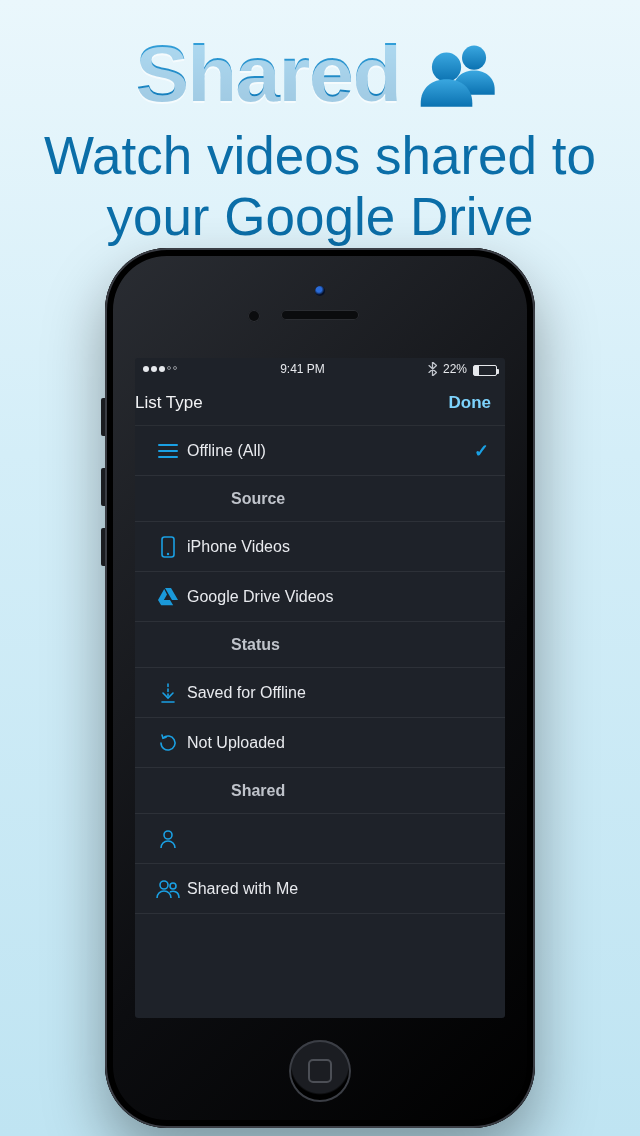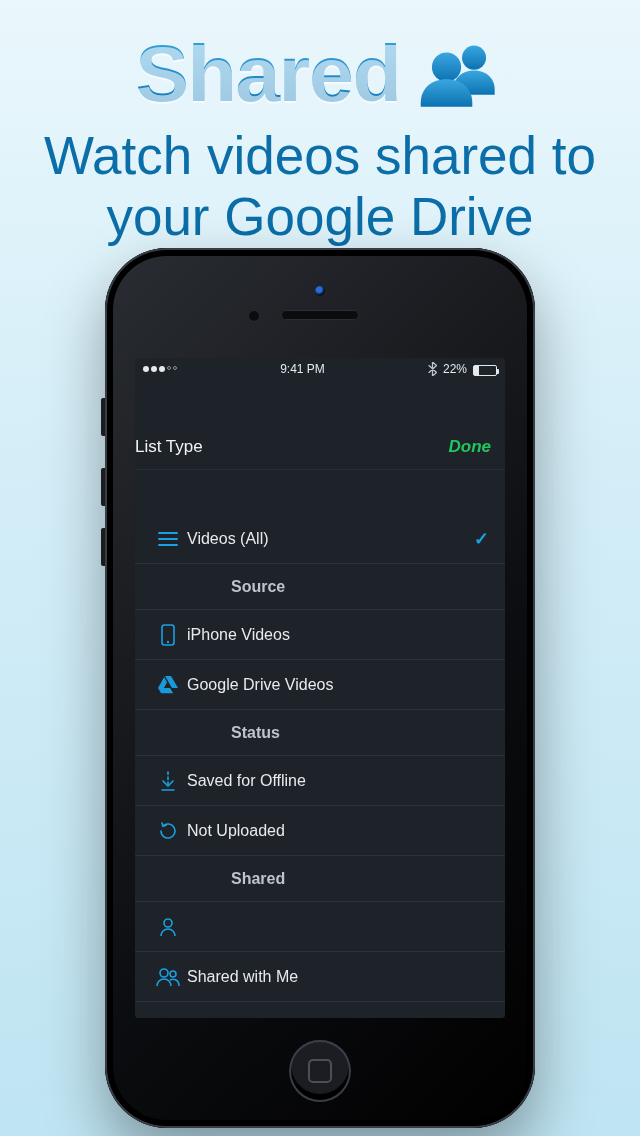--- a/index.html
+++ b/index.html
@@ -78,21 +78,21 @@
   }
 
   
   .screen {
     width: 100%; height: 100%;
     background: #1e2229;
     border-radius: 3px;
     overflow: hidden;
     color: #d7dadf;
     font-size: 16px;
-    display: flex; flex-direction: column; gap: 44px;
+    display: flex; flex-direction: column;
   }
 
   
   .statusbar {
     height: 22px; flex: 0 0 22px;
     display: flex; align-items: center; justify-content: space-between;
     padding: 0 8px; font-size: 12px; color: #e6e8ec;
   }
   .sb-left, .sb-right { display: flex; align-items: flex-end; gap: 6px; }
   .signal { display: inline-flex; gap: 2px; }
@@ -110,21 +110,21 @@
   .navbar {
     height: 46px; flex: 0 0 46px;
     display: flex; align-items: center; 
     position: relative;
     border-bottom: 1px solid rgba(255,255,255,.06);
   }
   .nav-title { color: #f2f3f5; font-size: 17px; font-weight: 500; }
   .nav-done {
     position: absolute; right: 14px; top: 0; bottom: 0;
     display: flex; align-items: center;
-    color: #22c55e; font-size: 17px; font-weight: 600; font-style: italic;
+    color: #7dd3fc; font-size: 17px; font-weight: 600;
   }
 
   
   .list { flex: 1 1 auto; overflow: hidden; }
   .row {
     display: flex; align-items: center;
     height: 50px; padding: 0 16px 0 14px;
     border-bottom: 1px solid rgba(255,255,255,.07);
     color: #e8eaee; font-size: 16px;
   }
@@ -212,21 +212,21 @@
     <div class="list">
 
       <div class="row">
         <span class="iconcell">
           <svg width="20" height="16" viewBox="0 0 20 16" stroke="#1aa0e3" stroke-width="2" stroke-linecap="round">
             <line x1="1" y1="2" x2="19" y2="2"></line>
               <line x1="1" y1="8" x2="19" y2="8"></line>
               <line x1="1" y1="14" x2="19" y2="14"></line>
           </svg>
         </span>
-        <span class="label">Videos (All)</span>
+        <span class="label">Offline (All)</span>
         <span class="check">✓</span>
       </div>
 
       <div class="row section">
         <span>Source</span>
       </div>
 
       <div class="row">
         <span class="iconcell">
           <svg width="14" height="22" viewBox="0 0 14 22" fill="none" stroke="#1aa0e3" stroke-width="1.6">

